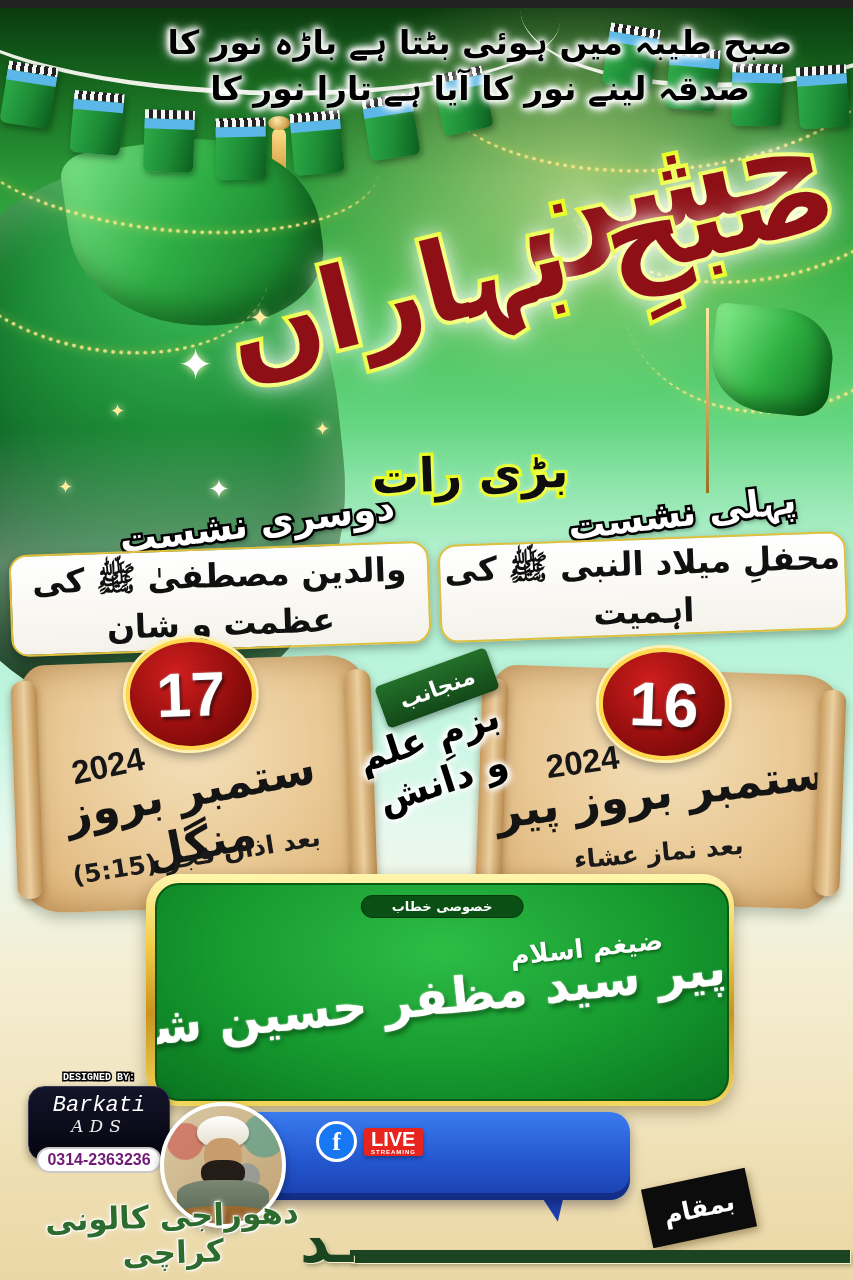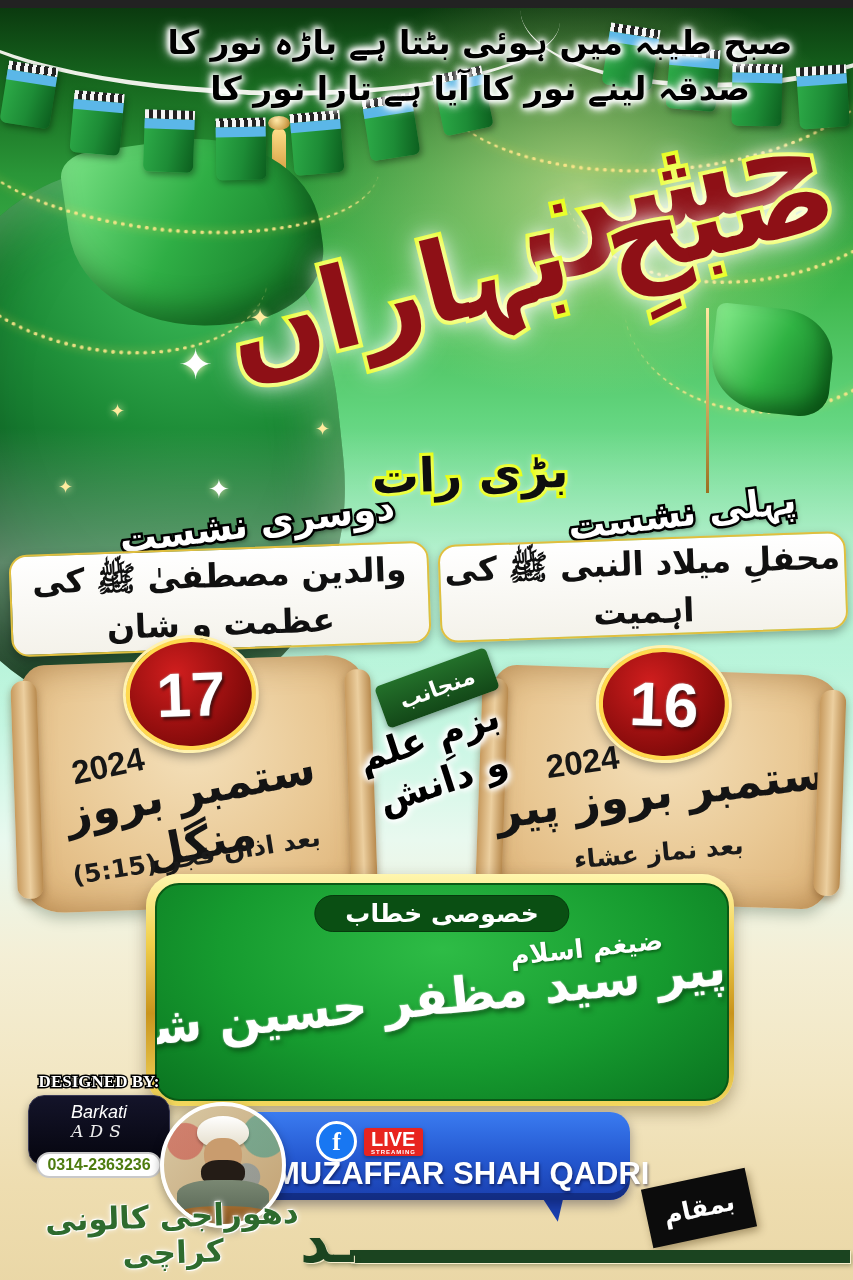--- a/index.html
+++ b/index.html
@@ -125,39 +125,39 @@
 
   
   .banner{left:146px;top:866px;width:570px;height:214px;border-radius:32px;padding:9px;
     background:linear-gradient(180deg,#fff6ae,#f1cf4a 30%,#c9941d 60%,#f3d85e 100%);
     box-shadow:0 6px 16px rgba(60,40,0,.35);}
   .banner-inner{position:relative;width:100%;height:100%;border-radius:24px;overflow:hidden;
     background:radial-gradient(ellipse at 50% 30%,#2ebc46 0%,#169b2f 55%,#0a7320 100%);
     border:2px solid #0a5a16;}
   .speech-pill{position:absolute;left:50%;transform:translateX(-50%);top:10px;
     background:#0a4f13;border:1px solid #063a0d;border-radius:20px;padding:3px 30px;
-    color:#fff;font-weight:bold;font-size:25px;direction:rtl;white-space:nowrap;}
+    color:#fff;font-weight:bold;font-size:13px;direction:rtl;white-space:nowrap;}
   .honorific{position:absolute;right:64px;top:48px;color:#fff;font-weight:bold;font-size:26px;
     direction:rtl;transform:rotate(-6deg);text-shadow:1px 2px 3px rgba(0,60,10,.6);}
   .speaker{position:absolute;left:0;top:84px;width:100%;text-align:center;color:#fff;
     font-weight:bold;font-size:49px;direction:rtl;white-space:nowrap;transform:rotate(-6deg);
     text-shadow:2px 4px 5px rgba(0,50,8,.55),0 0 2px #e8ffe8;}
 
   
   .designer{left:28px;top:1064px;width:142px;text-align:center;}
-  .designer-heading{font-family:Liberation Serif, serif;font-weight:bold;font-size:17px;
+  .designer-heading{font-family:Liberation Mono, monospace;font-weight:bold;font-size:10px;
     color:#fff;-webkit-text-stroke:3px #000;paint-order:stroke fill;}
   .designer-box{position:relative;margin-top:3px;background:linear-gradient(180deg,#14142a,#05050e);
     border:1px solid #3a3a55;border-radius:16px;padding:6px 4px 24px;box-shadow:0 4px 8px rgba(0,0,0,.4);}
-  .designer-name{font-family:Liberation Sans, sans-serif;font-style:italic;font-size:18px;color:#fff;}
+  .designer-name{font-family:Liberation Mono, monospace;font-style:italic;font-size:22px;color:#fff;}
   .designer-sub{font-family:"DejaVu Serif",serif;font-style:italic;font-size:17px;color:#eee;
     letter-spacing:6px;margin-top:-2px;}
   .designer-phone{position:absolute;left:50%;transform:translateX(-50%);bottom:-13px;
     background:#fff;border:2px solid #c9c9c9;border-radius:15px;padding:2px 9px;white-space:nowrap;
-    font-family:"Liberation Sans",sans-serif;font-weight:bold;font-size:16px;color:#4d7c0f;}
+    font-family:"Liberation Sans",sans-serif;font-weight:bold;font-size:16px;color:#701a75;}
 
   
   .live-bar{left:198px;top:1104px;width:432px;height:88px;border-radius:20px;
     background:linear-gradient(180deg,#3a7bf0 0%,#2457cf 55%,#1a3fae 100%);
     box-shadow:inset 0 -7px 0 rgba(0,0,30,.3),0 5px 12px rgba(0,0,40,.35);}
   .live-tail{left:544px;top:1188px;width:0;height:0;border-left:12px solid transparent;
     border-right:10px solid transparent;border-top:26px solid #1a3fae;transform:rotate(-8deg);}
   .live-row{position:absolute;left:118px;top:9px;display:flex;align-items:center;gap:7px;}
   .fb-circle{width:35px;height:35px;border-radius:50%;background:#1877f2;border:3px solid #fff;
     color:#fff;display:flex;align-items:center;justify-content:center;
@@ -305,21 +305,20 @@
 
   <div class="abs live-tail ni"></div>
   <div class="abs live-bar">
     <div class="live-row">
       <div class="fb-circle">f</div>
       <div class="live-badge">
         <div class="live-badge-main">LIVE</div>
         <div class="live-badge-sub">STREAMING</div>
       </div>
     </div>
-    <div class="live-name2">MUZAFFAR SHAH QADRI</div>
   </div>
 
   <div class="abs photo-wrap">
     <div class="photo-bg ni"></div>
     <div class="turban ni"></div>
     <div class="face ni"></div>
     <div class="beard ni"></div>
     <div class="robe ni"></div>
     <div class="desk ni"></div>
   </div>

